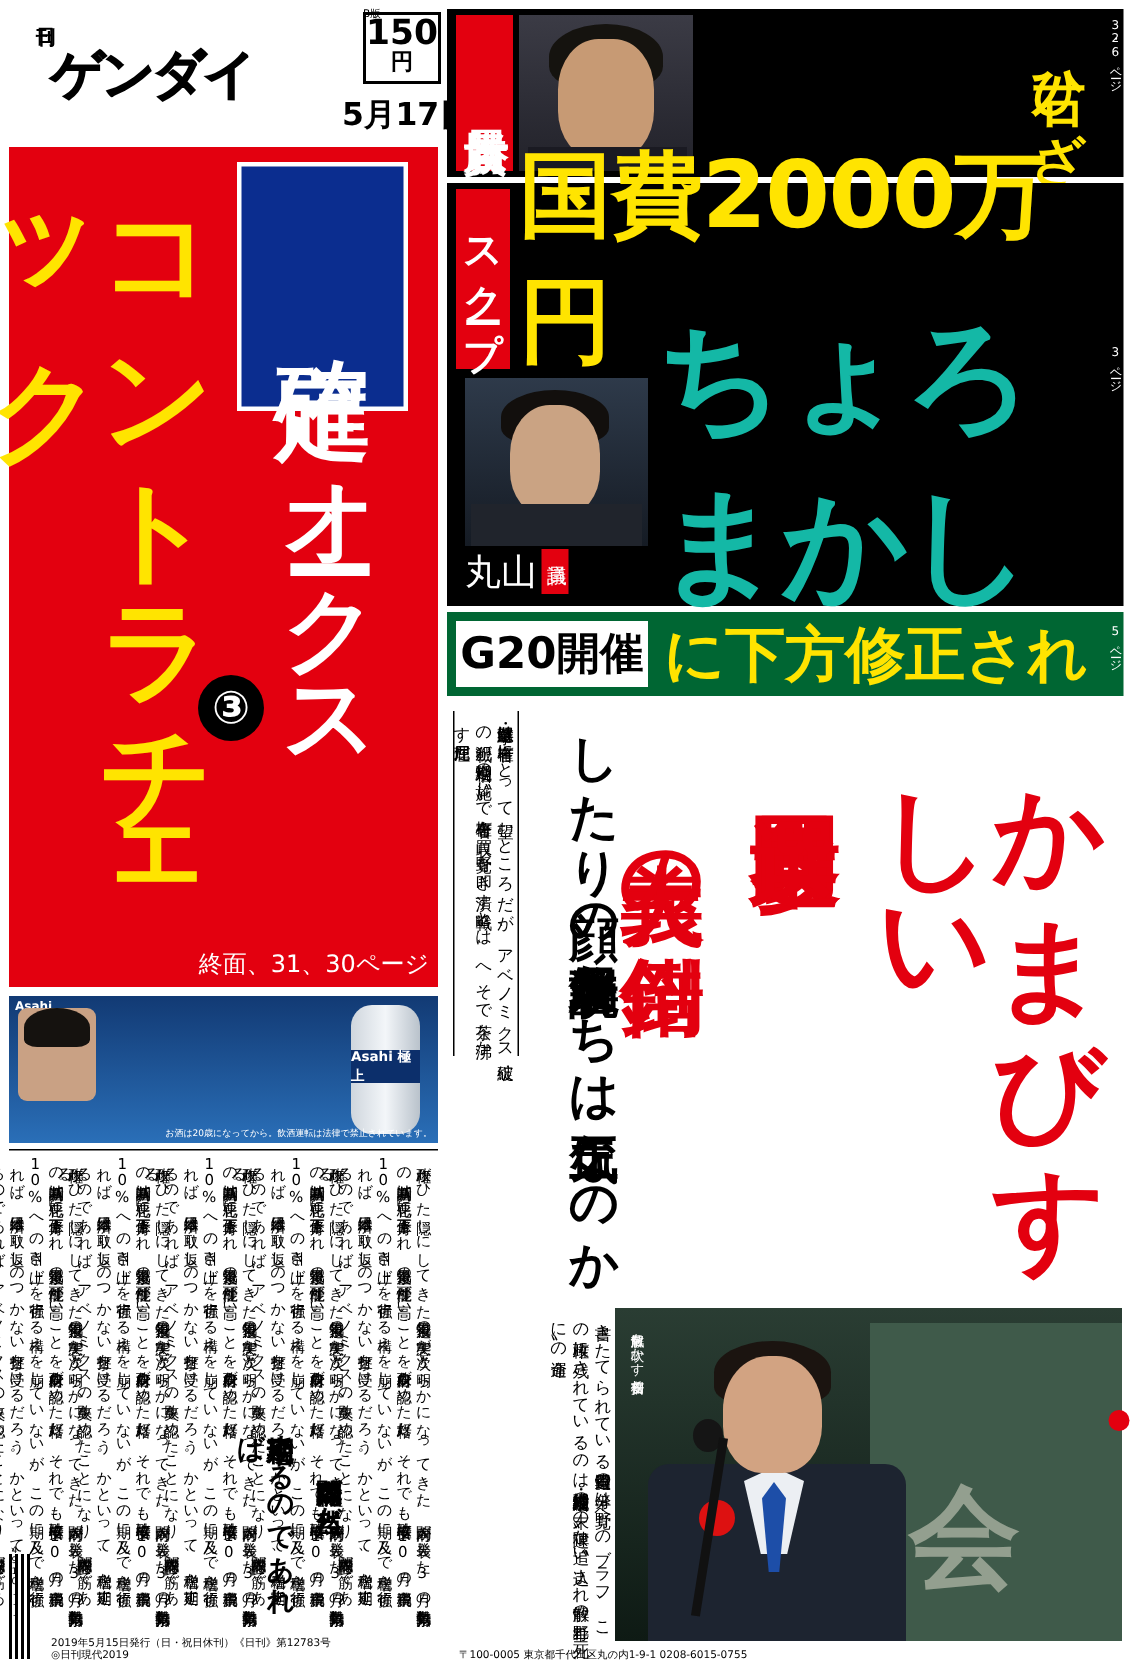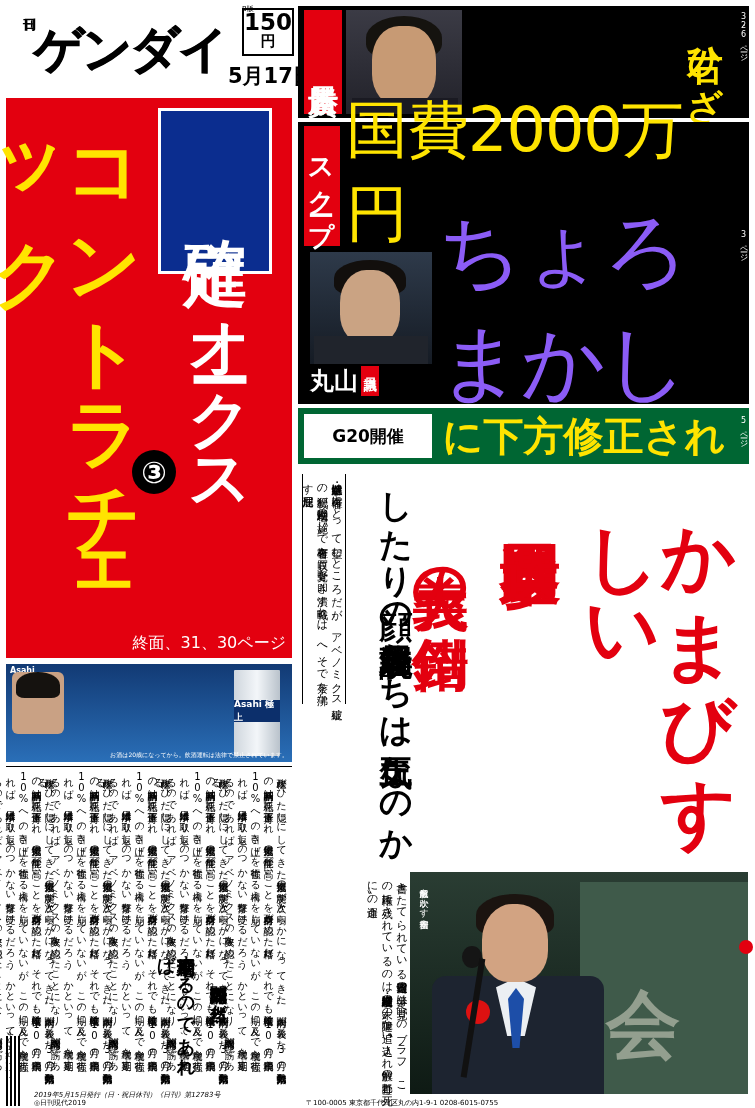--- a/index.html
+++ b/index.html
@@ -6,21 +6,21 @@
   body{width:755px;height:1108px;position:relative;font-family:"DejaVu Sans",sans-serif;overflow:hidden;}
   .page{position:absolute;left:0;top:0;width:755px;height:1108px;background:#fff;}
 
   
   .vert{writing-mode:vertical-rl;text-orientation:upright;}
   .abs{position:absolute;}
 
   
   #masthead{left:6px;top:6px;width:286px;height:88px;background:#fff;}
   #mast-kanji{position:absolute;left:0;top:2px;font-size:13px;font-weight:bold;line-height:1.05;width:30px;text-align:center;}
-  #mast-title{position:absolute;left:28px;top:0px;font-size:49px;font-weight:bold;letter-spacing:-2px;line-height:88px;
+  #mast-title{position:absolute;left:28px;top:0px;font-size:35px;font-weight:bold;letter-spacing:-2px;line-height:88px;
               -webkit-text-stroke:1px #000;}
   #mast-price{position:absolute;left:236px;top:2px;width:52px;height:48px;border:2px solid #000;text-align:center;
               font-weight:bold;line-height:1.0;padding-top:1px;box-sizing:border-box;}
   #mast-price .num{font-size:23px;display:block;}
   #mast-price .yen{font-size:15px;display:block;}
   #mast-edition{position:absolute;left:236px;top:-2px;font-size:7px;}
   #mast-date{position:absolute;left:222px;top:56px;font-size:21px;font-weight:bold;white-space:nowrap;}
   #mast-date .sm{font-size:10px;}
 
   
@@ -46,37 +46,37 @@
   #sumo-kyujo{position:absolute;left:170px;top:6px;width:192px;height:100px;color:#fff;font-size:70px;font-weight:bold;
               display:flex;align-items:center;justify-content:center;letter-spacing:2px;}
   #sumo-hiza{position:absolute;left:368px;top:6px;width:78px;height:100px;color:#ffe400;font-size:36px;font-weight:bold;
              line-height:1.05;display:flex;align-items:center;justify-content:center;}
   #sumo-page{position:absolute;right:2px;top:6px;width:12px;color:#fff;font-size:8px;line-height:1.1;}
 
   
   #scoop{left:298px;top:122px;width:451px;height:282px;background:#000;}
   #scoop-label{position:absolute;left:6px;top:4px;width:36px;height:120px;background:#e3000f;color:#fff;font-size:26px;
                font-weight:bold;display:flex;align-items:center;justify-content:center;}
-  #kokuhi{position:absolute;left:48px;top:6px;width:396px;height:88px;color:#ffe400;font-size:62px;font-weight:normal;
+  #kokuhi{position:absolute;left:48px;top:6px;width:396px;height:88px;color:#ffe400;font-size:62px;font-weight:bold;
           display:flex;align-items:center;justify-content:center;letter-spacing:-1px;}
   #scoop-photo{position:absolute;left:12px;top:130px;width:122px;height:112px;background:linear-gradient(#2e3a4a,#151b24);overflow:hidden;}
   #scoop-photo .face{position:absolute;left:30px;top:18px;width:60px;height:74px;background:#caa383;border-radius:44% 44% 40% 40%;}
   #scoop-photo .hair{position:absolute;left:24px;top:8px;width:72px;height:36px;background:#120f0d;border-radius:50% 50% 30% 30%;}
   #scoop-photo .suit{position:absolute;left:4px;top:84px;width:114px;height:32px;background:#20242c;}
-  #scoop-name{position:absolute;left:12px;top:244px;width:124px;height:30px;color:#fff;font-size:24px;font-weight:bold;
+  #scoop-name{position:absolute;left:12px;top:244px;width:124px;height:30px;color:#fff;font-size:24px;font-weight:normal;
               display:flex;align-items:center;}
   #scoop-name .gi{background:#e3000f;color:#fff;font-size:13px;padding:1px 2px;margin-left:3px;line-height:1.05;
                   display:inline-block;writing-mode:vertical-rl;text-orientation:upright;height:28px;}
-  #choro{position:absolute;left:140px;top:100px;width:300px;height:172px;color:#8b5cf6;font-size:83px;font-weight:normal;
+  #choro{position:absolute;left:140px;top:100px;width:300px;height:172px;color:#14b8a6;font-size:83px;font-weight:bold;
          display:flex;align-items:center;justify-content:center;letter-spacing:-2px;}
   #scoop-page{position:absolute;right:2px;top:108px;width:12px;color:#fff;font-size:8px;line-height:1.1;}
 
   
   #g20{left:298px;top:408px;width:451px;height:56px;background:#006633;}
-  #g20-left{position:absolute;left:6px;top:6px;width:128px;height:44px;background:#fff;color:#000;font-size:17px;
+  #g20-left{position:absolute;left:6px;top:6px;width:128px;height:44px;background:#fff;color:#000;font-size:29px;
             font-weight:bold;display:flex;align-items:center;justify-content:center;}
   #g20-right{position:absolute;left:140px;top:4px;width:292px;height:48px;color:#ffe400;font-size:40px;font-weight:bold;
              display:flex;align-items:center;justify-content:center;}
   #g20-page{position:absolute;right:2px;top:8px;width:12px;color:#fff;font-size:8px;line-height:1.1;}
 
   
   #mainhead{left:298px;top:470px;width:451px;height:400px;background:#fff;}
   #kamabi{position:absolute;left:268px;top:6px;width:172px;height:390px;color:#e3000f;font-size:74px;font-weight:bold;
           line-height:1.03;letter-spacing:-1px;}
   #taigi{position:absolute;left:172px;top:26px;width:92px;height:370px;color:#e3000f;font-size:62px;font-weight:bold;line-height:1.03;}
@@ -102,36 +102,36 @@
   #abe-text{position:absolute;left:0;top:0;width:112px;height:222px;font-size:11px;line-height:1.34;color:#000;padding:2px;box-sizing:border-box;}
   #abe-caption{position:absolute;left:118px;top:10px;width:12px;height:120px;color:#fff;font-size:9px;line-height:1.1;}
 
   
   #ad{left:6px;top:664px;width:286px;height:98px;background:#0f2a52;overflow:hidden;}
   #ad .sky{position:absolute;left:0;top:0;width:286px;height:98px;background:linear-gradient(#123a74,#2a6fb8);}
   #ad .port{position:absolute;left:6px;top:8px;width:52px;height:62px;background:#c9a184;border-radius:6px;}
   #ad .port .hair{position:absolute;left:4px;top:0;width:44px;height:26px;background:#15120f;border-radius:50% 50% 20% 20%;}
   #ad .copy{position:absolute;left:66px;top:10px;color:#fff;font-size:15px;font-weight:bold;line-height:1.5;}
   #ad .can{position:absolute;right:12px;top:6px;width:46px;height:86px;background:linear-gradient(90deg,#cfd6dd,#f3f6f9,#b9c2cb);
-           border-radius:1px;}
+           border-radius:14px;}
   #ad .can .band{position:absolute;left:0;top:30px;width:46px;height:22px;background:#0c2f6b;}
   #ad .can .lbl{position:absolute;left:0;top:30px;width:46px;height:22px;color:#fff;font-size:9px;display:flex;
                 align-items:center;justify-content:center;font-weight:bold;}
   #ad .logo{position:absolute;left:4px;top:2px;color:#fff;font-size:8px;font-weight:bold;}
   #ad .note{position:absolute;right:4px;bottom:2px;color:#fff;font-size:6px;}
 
   
   #leftcols{left:6px;top:766px;width:286px;height:320px;background:#fff;border-top:1px solid #000;}
   .col{position:absolute;top:4px;height:296px;font-size:10px;line-height:1.3;color:#000;}
   #hl1{position:absolute;left:142px;top:176px;width:48px;height:124px;font-size:18px;font-weight:bold;line-height:1.1;}
   #hl2{position:absolute;left:196px;top:206px;width:26px;height:94px;font-size:17px;font-weight:bold;line-height:1.1;}
 
   
   #footer{left:6px;top:1090px;width:743px;height:16px;font-size:7px;color:#000;}
-  #footer .f1{position:absolute;left:28px;top:0;font-style:italic;}
+  #footer .f1{position:absolute;left:28px;top:0;}
   #footer .f2{position:absolute;left:28px;top:8px;}
   #footer .f3{position:absolute;left:300px;top:8px;}
   #barcode{position:absolute;left:0;top:-54px;width:14px;height:70px;background:
      repeating-linear-gradient(90deg,#000 0 2px,#fff 2px 4px);}
   #barcode-lbl{position:absolute;left:0;top:-60px;font-size:6px;}
   #redball{position:absolute;right:2px;top:940px;width:14px;height:14px;border-radius:50%;background:#e3000f;}
 </style>
 </head>
 <body>
 

